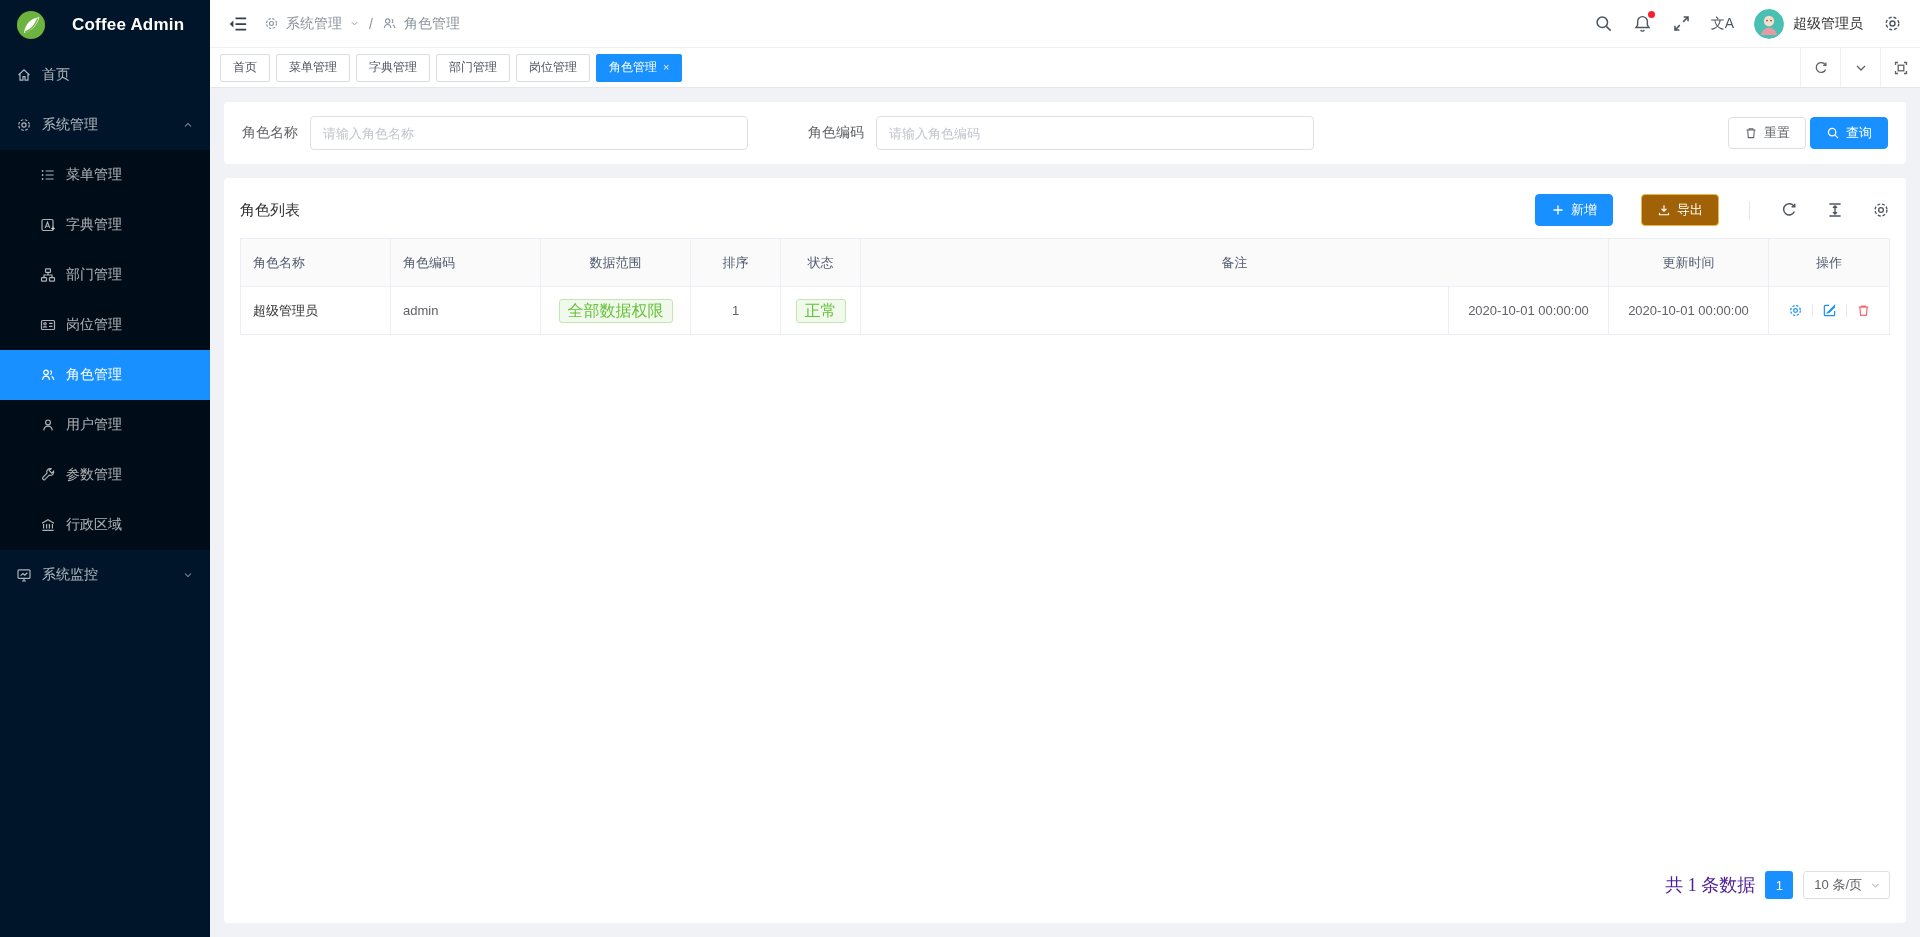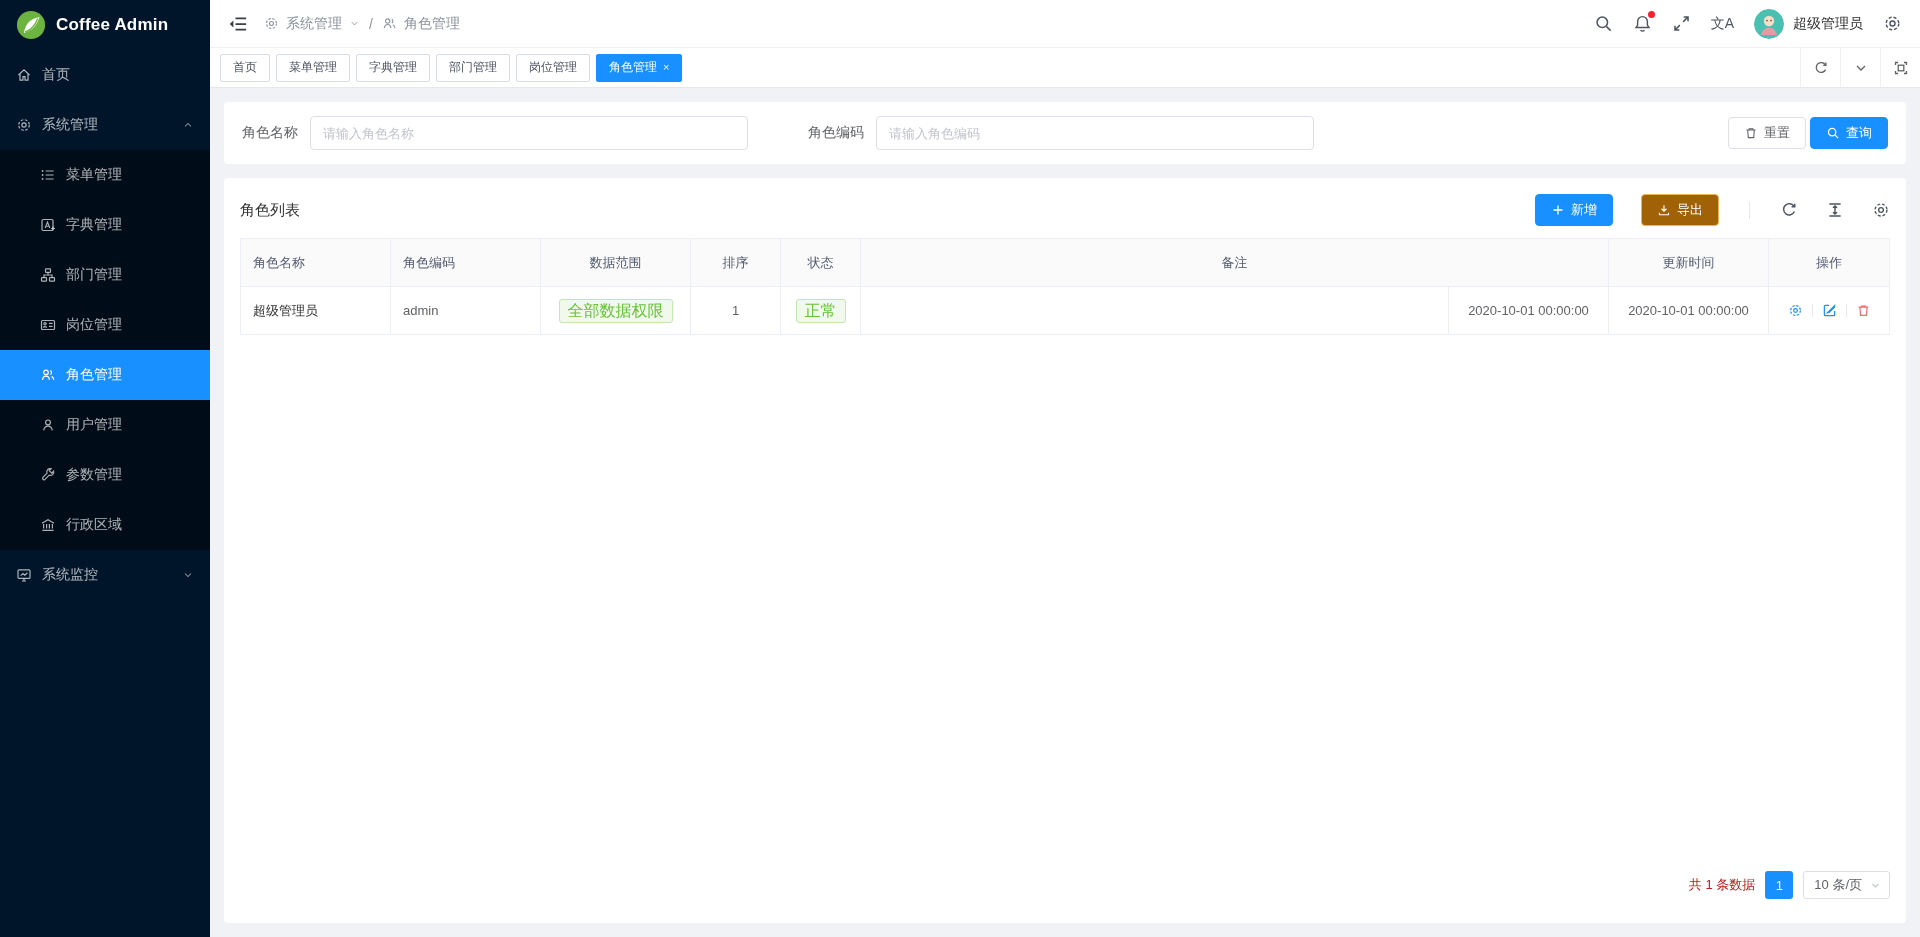--- a/index.html
+++ b/index.html
@@ -1,21 +1,21 @@
 <!DOCTYPE html>
 <html><head>
 <meta charset="utf-8">
 <style>
   * { margin:0; padding:0; box-sizing:border-box; }
   html,body { width:1920px; height:937px; overflow:hidden; font-family:"Liberation Sans","DejaVu Sans",sans-serif; background:#f0f2f5; }
   .app { display:flex; width:1920px; height:937px; }
 
   
   .sidebar { width:210px; height:100%; background:#001529; flex:none; color:rgba(255,255,255,.68); }
-  .logo-row { height:50px; display:flex; align-items:center; gap:10px; padding-left:16px; }
+  .logo-row { height:50px; display:flex; align-items:center; gap:26px; padding-left:16px; }
   .logo-row .logo-ic { width:30px; height:30px; flex:none; }
   .logo-row .logo-text { color:#fff; font-size:17px; font-weight:bold; letter-spacing:.2px; }
   .menu-item { height:50px; display:flex; align-items:center; gap:10px; padding:0 16px; font-size:14px; cursor:pointer; }
   .menu-item svg { width:16px; height:16px; flex:none; }
   .menu-item .chev { margin-left:auto; width:12px; height:12px; opacity:.8; }
   .submenu { background:#000c17; }
   .submenu .menu-item { padding-left:40px; }
   .menu-item.active { background:#1890ff; color:#fff; }
 
   
@@ -81,21 +81,21 @@
   .c7{width:160px;flex:none;} .c8{width:160px;flex:none;} .c9{width:120px;flex:none;}
   .td.name { color:#303133; }
   .tag-green { font-size:16px; color:#67c23a; background:#f0f9eb; border:1px solid #c2e7b0; border-radius:3px; padding:3px 8px; line-height:1; }
   .ops { gap:9px; }
   .op-ic { width:15px; height:15px; cursor:pointer; }
   .op-ic svg { width:15px; height:15px; }
   .op-blue { color:#1890ff; } .op-red { color:#f56c6c; }
   .op-sep { width:1px; height:13px; background:#e4e7ed; }
 
   .pager { margin-top:auto; display:flex; align-items:center; justify-content:flex-end; gap:10px; flex:none; padding-top:10px; }
-  .pg-total { font-size:13px; color:#b91c1c; }
+  .pg-total { font-size:18px; color:#4c1d95;font-family:Liberation Serif, serif; }
   .pg-num { width:28px; height:28px; background:#1890ff; color:#fff; border-radius:3px; display:flex; align-items:center; justify-content:center; font-size:13px; cursor:pointer; }
   .pg-size { height:28px; border:1px solid #dcdfe6; border-radius:3px; display:flex; align-items:center; gap:8px; padding:0 8px 0 10px; font-size:13px; color:#606266; cursor:pointer; }
   .pg-size svg { width:11px; height:11px; color:#c0c4cc; }
 </style>
 </head>
 <body>
 
 <div class="app">
 
   <aside class="sidebar">

